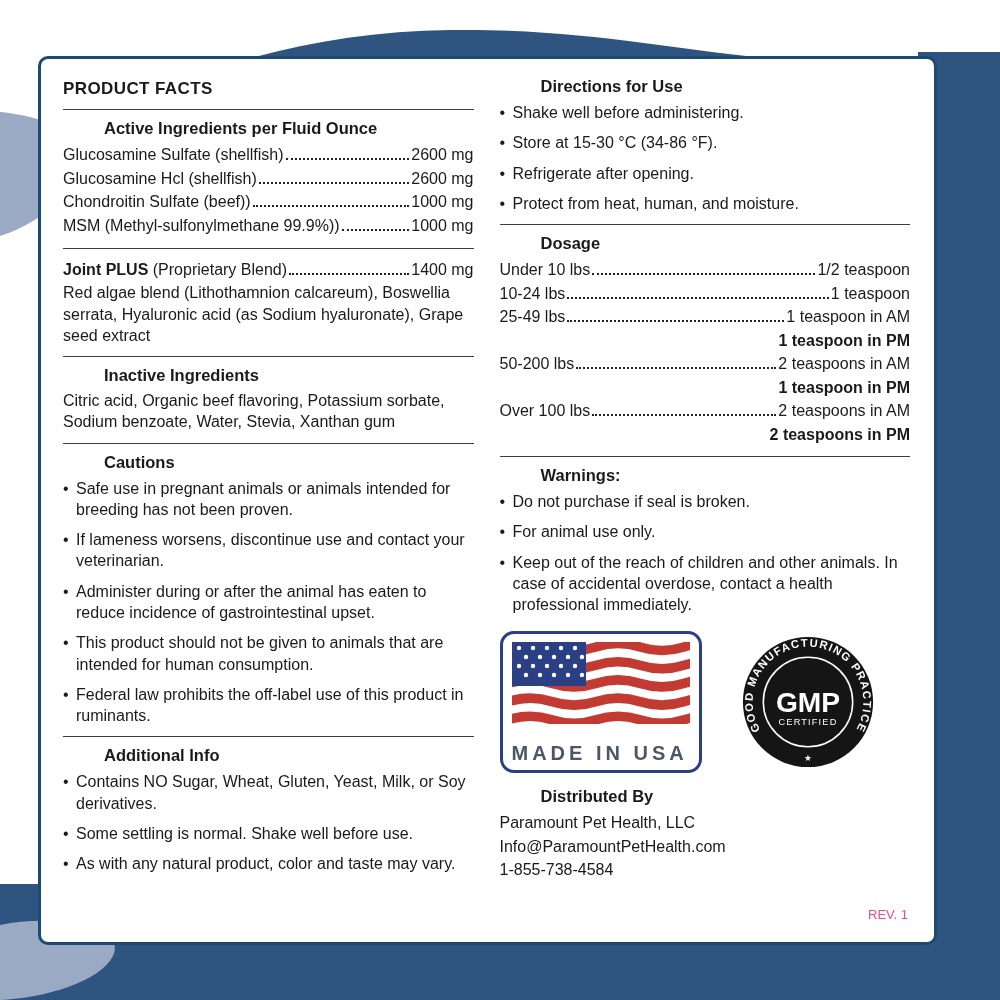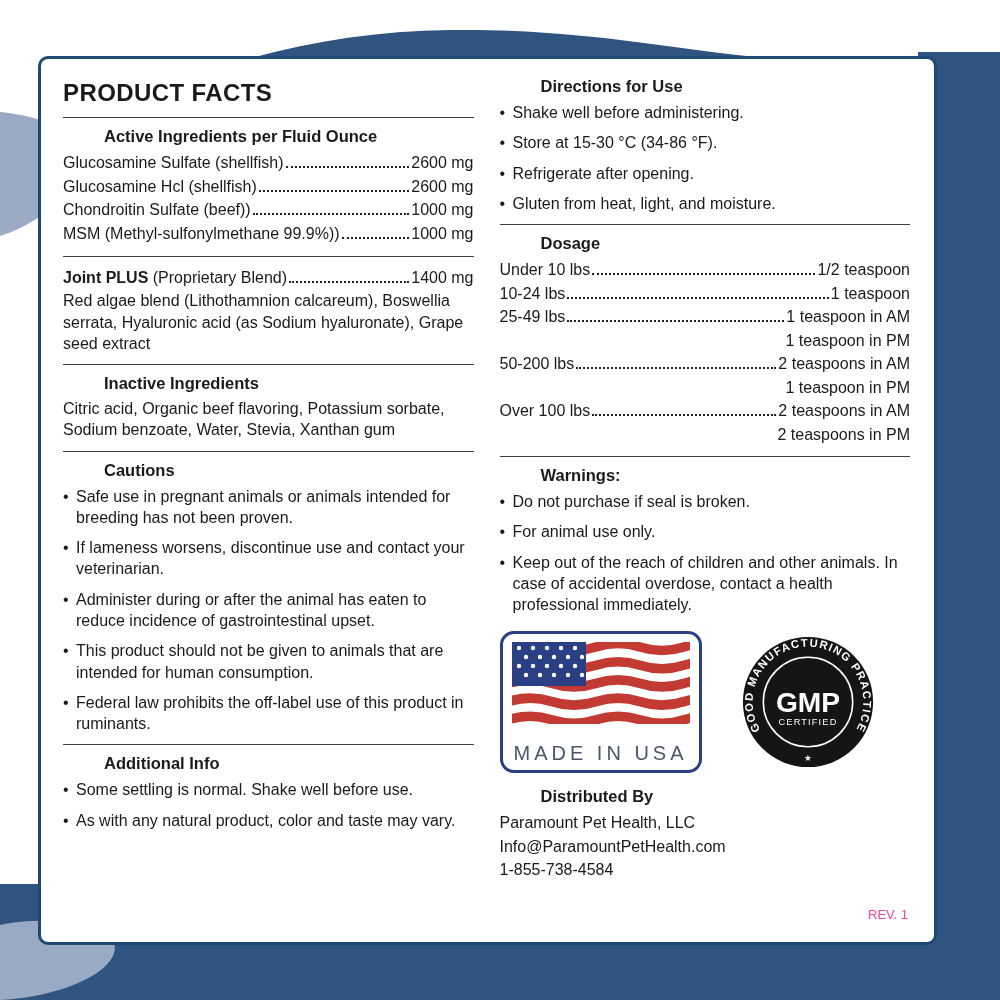--- a/index.html
+++ b/index.html
@@ -9,36 +9,36 @@
   }
   *{margin:0;padding:0;box-sizing:border-box;}
   html,body{width:1000px;height:1000px;}
   body{position:relative;background:#fff;overflow:hidden;
        font-family:"Liberation Sans",sans-serif;color:var(--ink);}
   .bg{position:absolute;inset:0;z-index:0;}
   .panel{position:absolute;left:38px;top:56px;width:899px;height:889px;z-index:1;
          background:#fff;border:3px solid var(--navy-border);border-radius:10px;
          padding:16px 24px 14px 22px;display:flex;gap:26px;}
   .col{flex:1;min-width:0;}
-  .pf-title{font-size:24px;font-weight:bold;letter-spacing:.4px;margin:4px 0 0;}
+  .pf-title{font-size:17px;font-weight:bold;letter-spacing:.4px;margin:4px 0 0;}
   .rule{border:none;border-top:1.5px solid var(--rule);margin:10px 0 9px;}
   h2{font-size:16.5px;font-weight:bold;margin:2px 0 5px;padding-left:41px;}
   .lrow{display:flex;align-items:baseline;font-size:16px;line-height:1.48;justify-content:space-between;}
   .lrow .nm{white-space:nowrap;}
   .lrow .dots{flex:1;border-bottom:2px dotted #222;margin:0 2px 4px;min-width:8px;}
   .lrow .val{white-space:nowrap;}
   .body{font-size:16px;line-height:1.33;margin-top:1px;}
   ul.b{list-style:none;margin-top:6px;}
   ul.b li{position:relative;padding-left:13px;font-size:16px;line-height:1.33;margin-bottom:9px;}
   ul.b li::before{content:"•";position:absolute;left:0;}
-  .extra{font-size:16px;line-height:1.45;text-align:right;}
+  .extra{font-size:16px;line-height:1.45;text-align:right;font-weight:bold;}
   .badges{display:flex;align-items:center;gap:38px;margin:16px 0 10px;}
   .usa-badge{width:202px;border:3px solid var(--flag-blue);border-radius:14px;
              background:#fff;padding:8px 9px 5px;flex:0 0 auto;}
-  .usa-text{text-align:center;font-weight:normal;font-size:20px;letter-spacing:4px;
+  .usa-text{text-align:left;font-weight:bold;font-size:20px;letter-spacing:4px;
             color:var(--usa-text);margin-top:14px;white-space:nowrap;}
   .gmp-badge{flex:0 0 auto;}
   .dist{margin-top:14px;}
   .dist .line{font-size:16px;line-height:1.45;}
   .rev{position:absolute;right:26px;bottom:20px;font-size:13px;color:#ec4899;}
 </style>
 </head>
 <body>
 
 <svg class="bg" width="1000" height="1000" viewBox="0 0 1000 1000">
@@ -99,32 +99,33 @@
       <li>If lameness worsens, discontinue use and contact your veterinarian.</li>
       <li>Administer during or after the animal has eaten to reduce incidence of gastrointestinal upset.</li>
       <li>This product should not be given to animals that are intended for human consumption.</li>
       <li>Federal law prohibits the off-label use of this product in ruminants.</li>
     </ul>
 
     <hr class="rule">
 
     <h2>Additional Info</h2>
     <ul class="b">
+      <li>Contains NO Sugar, Wheat, Gluten, Yeast, Milk, or Soy derivatives.</li>
       <li>Some settling is normal. Shake well before use.</li>
       <li>As with any natural product, color and taste may vary.</li>
     </ul>
   </div>
 
   <div class="col">
     <h2>Directions for Use</h2>
     <ul class="b">
       <li>Shake well before administering.</li>
       <li>Store at 15-30 °C (34-86 °F).</li>
       <li>Refrigerate after opening.</li>
-      <li>Gluten from heat, light, and moisture.</li>
+      <li>Protect from heat, human, and moisture.</li>
     </ul>
 
     <hr class="rule">
 
     <h2>Dosage</h2>
     <div class="lrow">
       <span class="nm">Under 10 lbs</span>
       <span class="dots"></span>
       <span class="val">1/2 teaspoon</span>
     </div>

